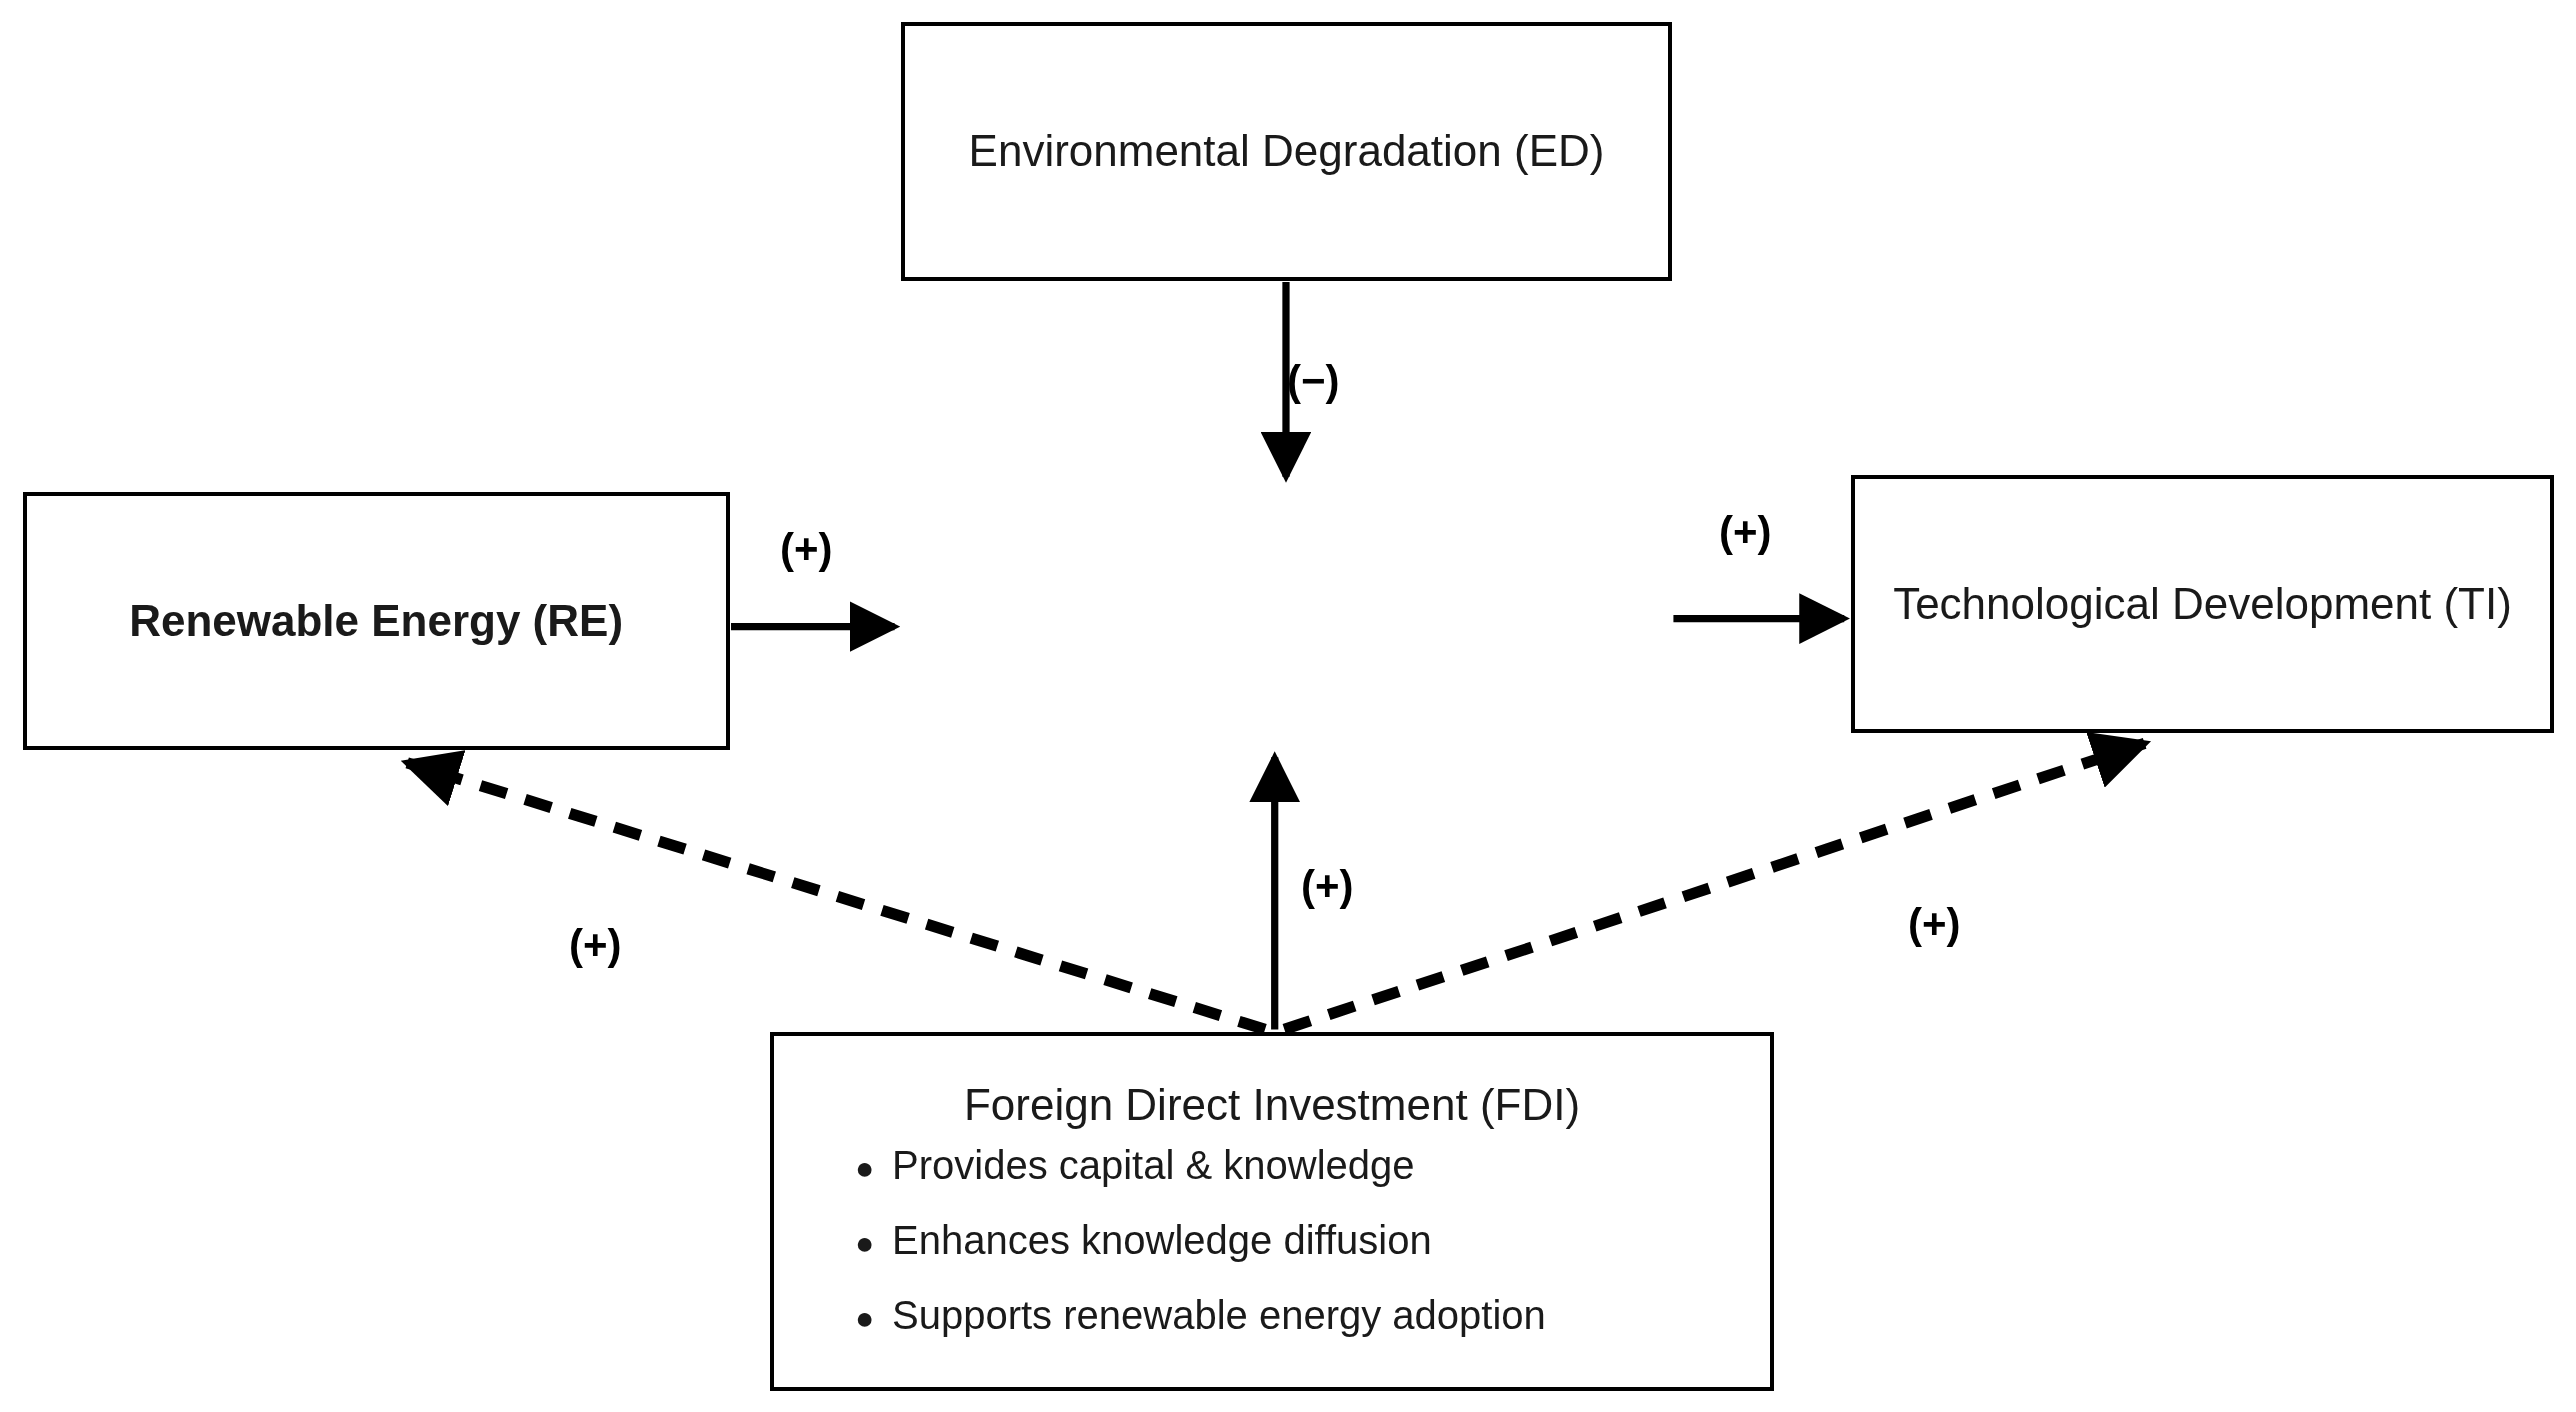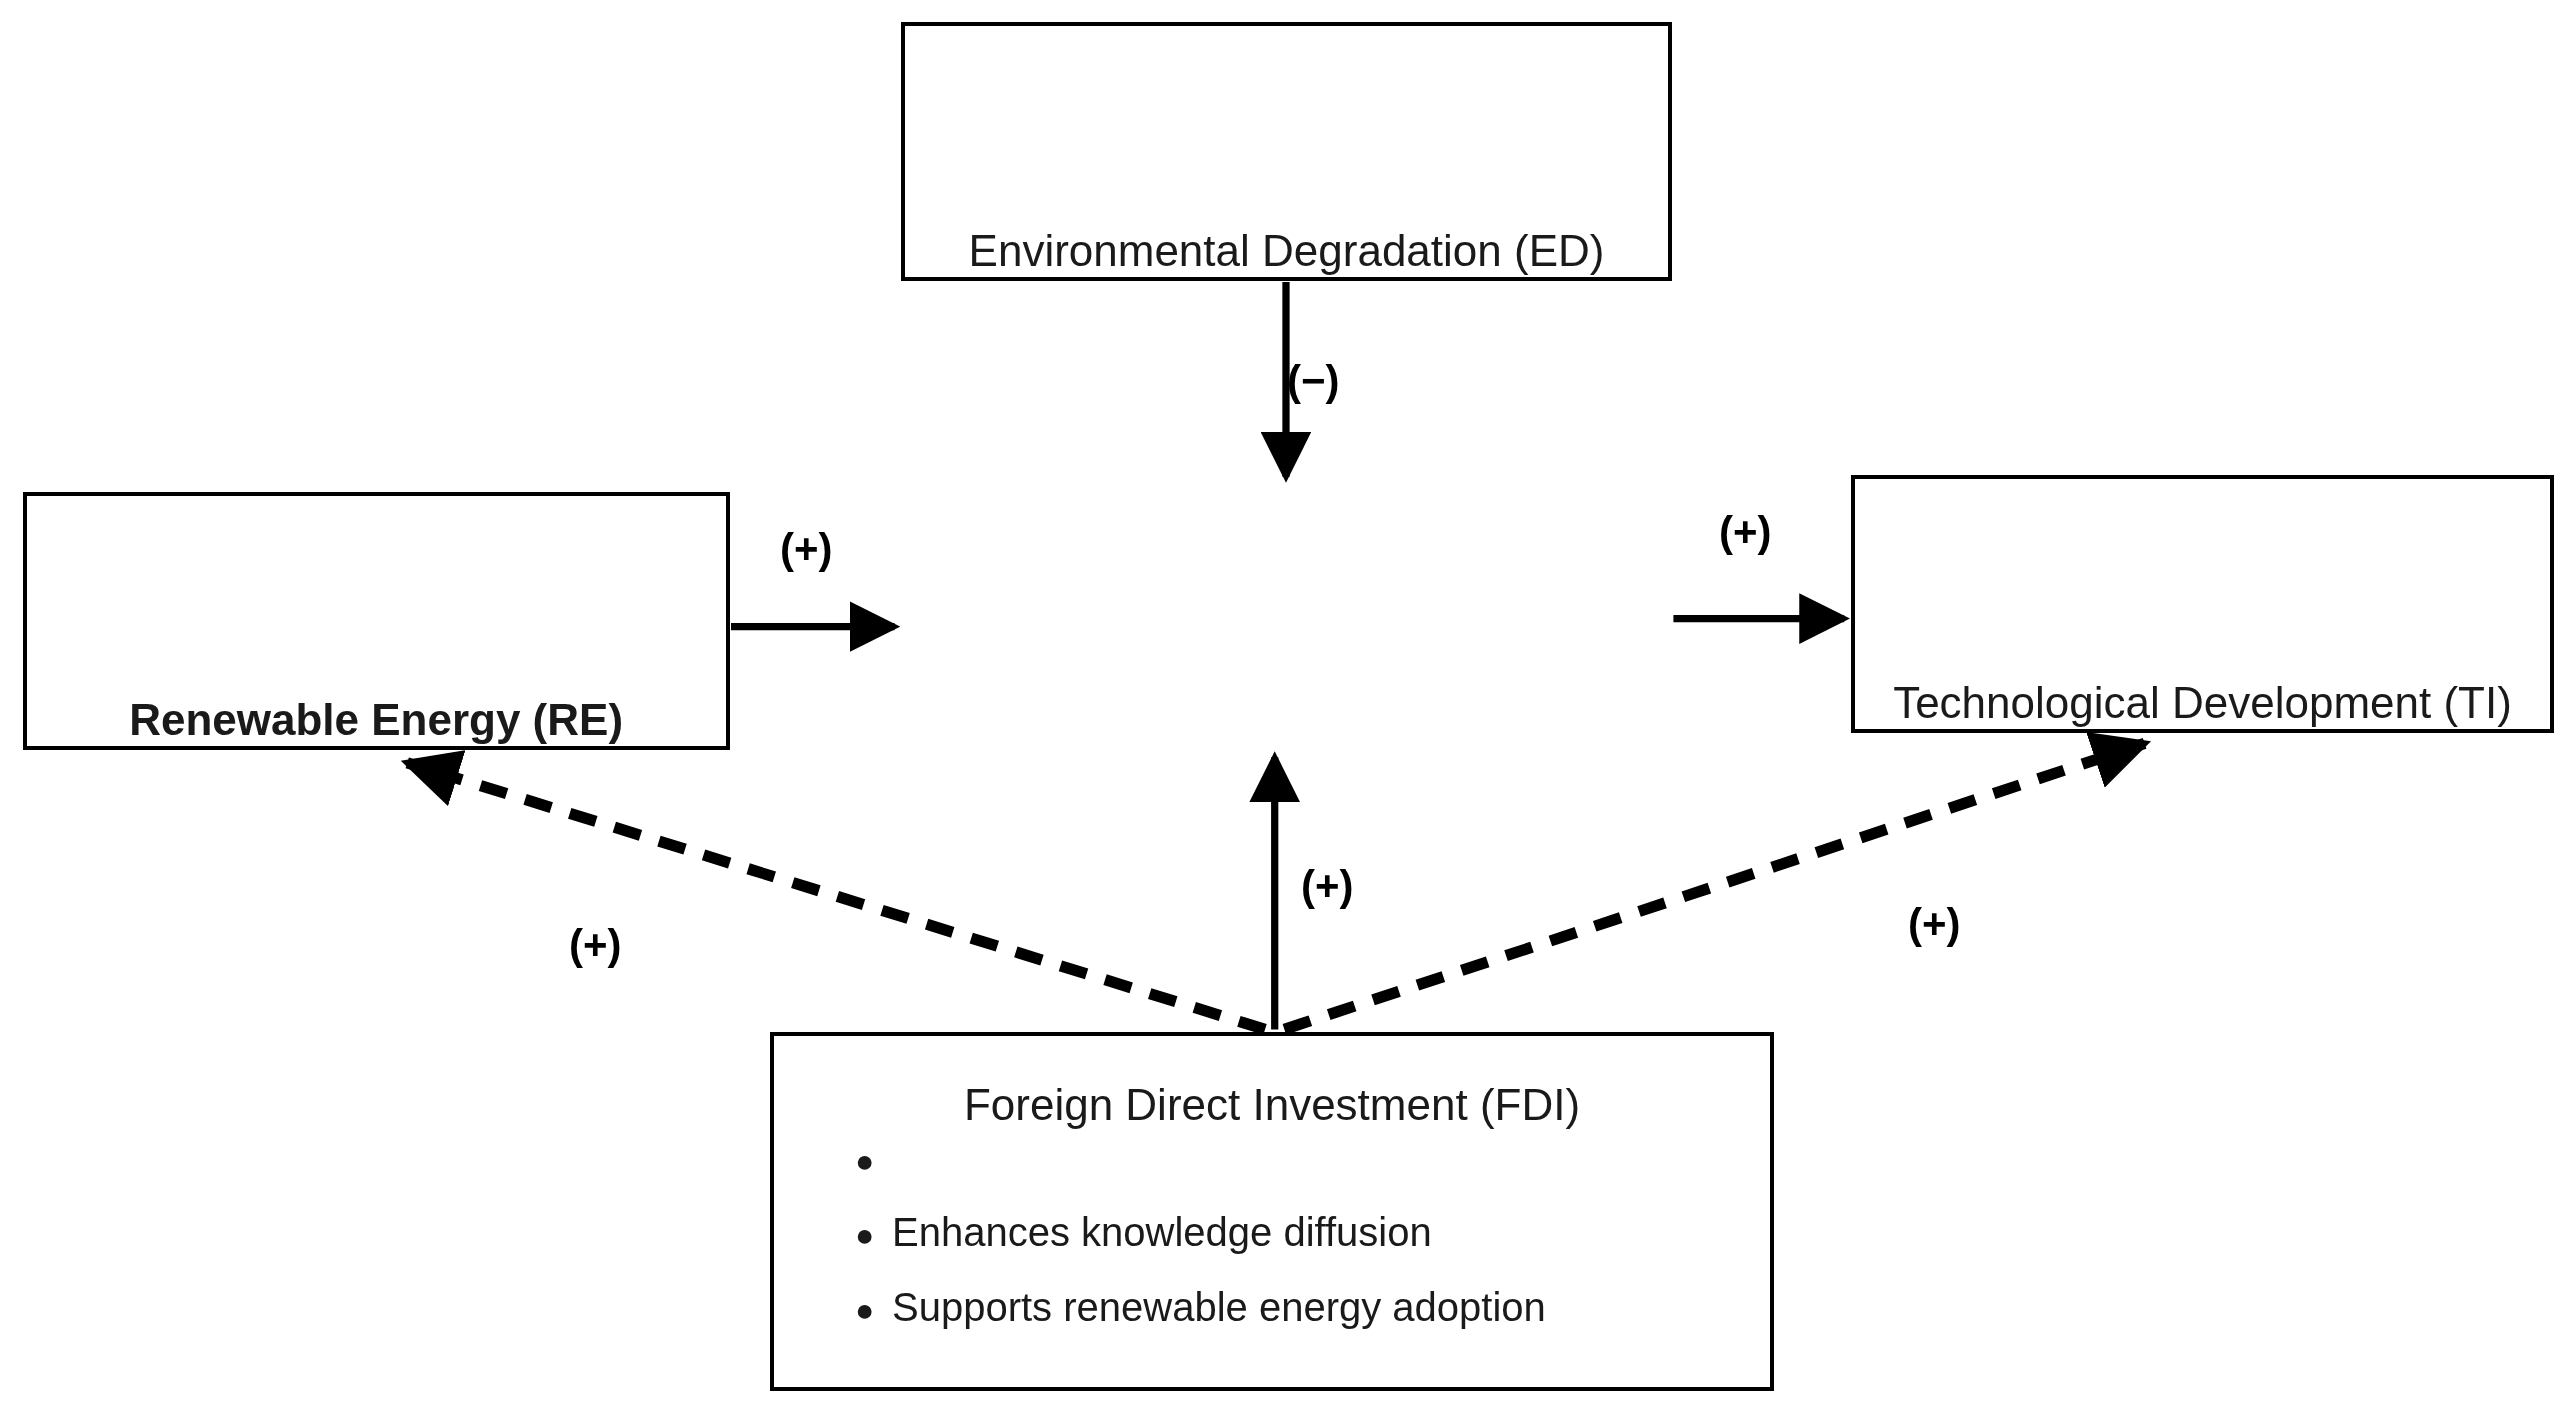--- a/index.html
+++ b/index.html
@@ -23,21 +23,21 @@
     height: 1412px;
   }
   .node-box {
     position: absolute;
     box-sizing: border-box;
     border: 4px solid #000000;
     background: #ffffff;
     display: flex;
     flex-direction: column;
     align-items: center;
-    justify-content: flex-end;
+    justify-content: center;
     z-index: 3;
   }
   .node-label {
     font-size: 44px;
     color: #1a1a1a;
     line-height: 1.15;
     white-space: nowrap;
     text-align: center;
   }
   #node-ed   { left: 901px; top: 22px;   width: 771px;  height: 259px; }
@@ -123,20 +123,21 @@
 
   <div class="node-box" id="node-ti">
     <div class="node-label">Technological Development (TI)</div>
   </div>
 
   <div class="node-box" id="node-fdi">
     <div class="node-label">Foreign Direct Investment (FDI)</div>
     <ul class="bullet-list">
       <li class="bullet-item">
         <span class="bullet-dot">●</span>
+        <span>Provides capital &amp; knowledge</span>
       </li>
       <li class="bullet-item">
         <span class="bullet-dot">●</span>
         <span>Enhances knowledge diffusion</span>
       </li>
       <li class="bullet-item">
         <span class="bullet-dot">●</span>
         <span>Supports renewable energy adoption</span>
       </li>
     </ul>

